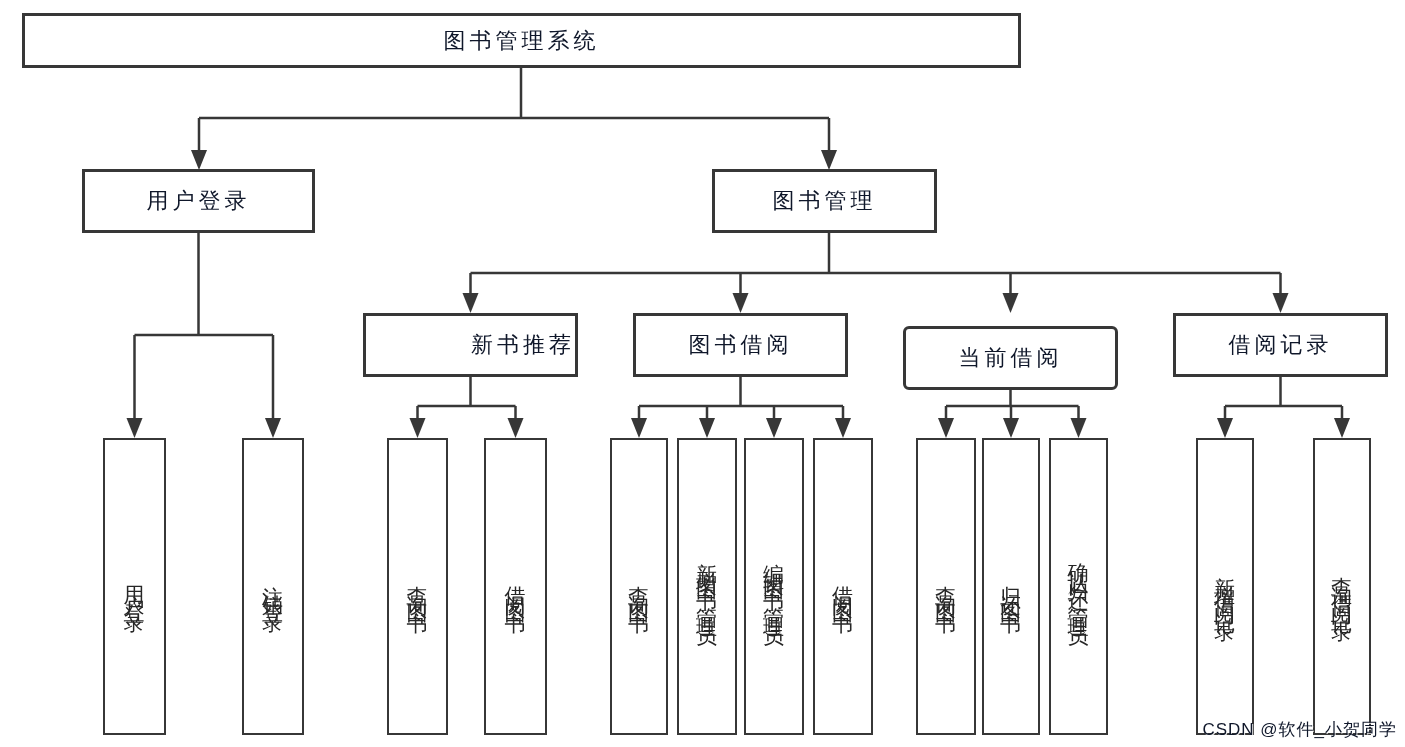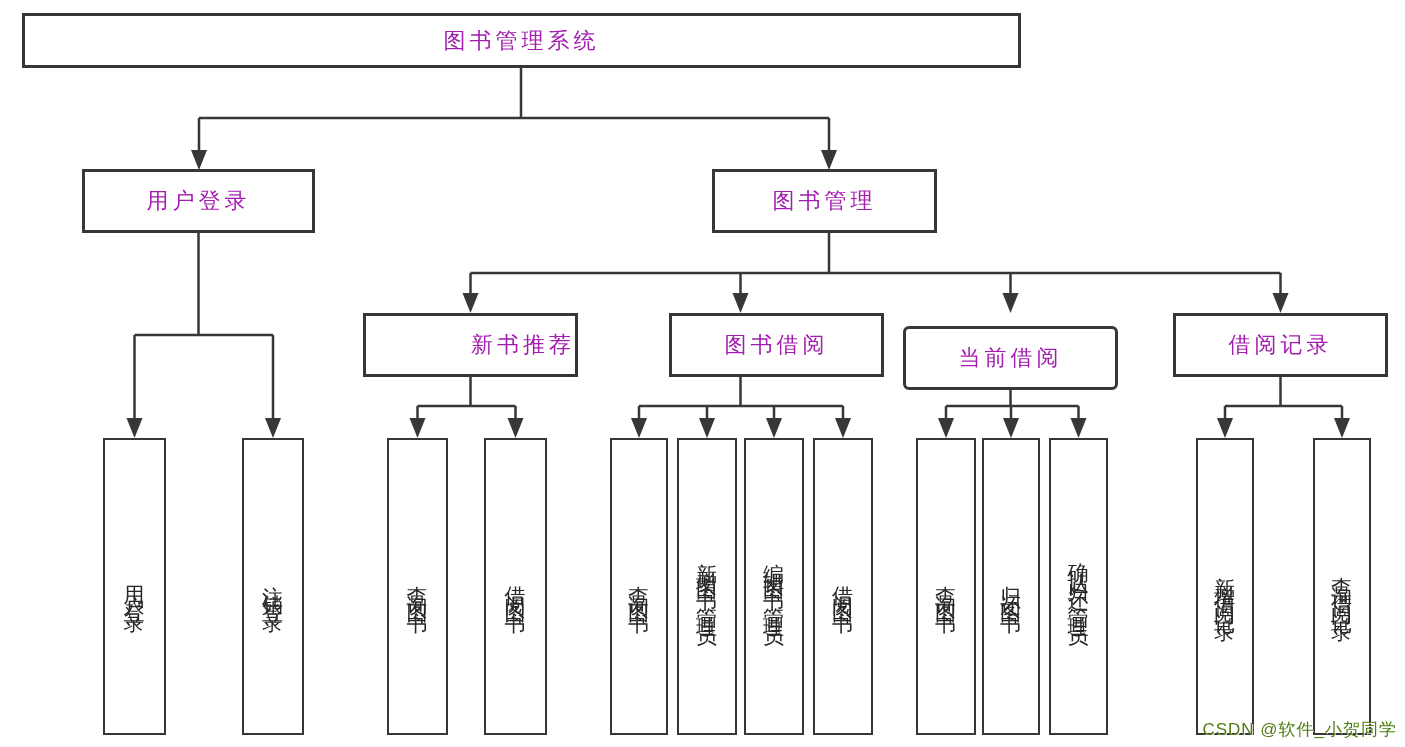--- a/index.html
+++ b/index.html
@@ -19,40 +19,40 @@
     background: #ffffff;
     border: 3px solid #373737;
     display: flex;
     align-items: center;
     justify-content: center;
     z-index: 2;
   }
   .h-box span {
     font-size: 22px;
     letter-spacing: 4px;
-    color: #a21caf;
+    color: #0f172a;
     white-space: nowrap;
   }
   .v-box { border-width: 2.5px; }
   .v-box span {
     writing-mode: vertical-rl;
     text-orientation: mixed;
     font-size: 21px;
     letter-spacing: 9px;
     line-height: 1;
     color: #262626;
     white-space: nowrap;
   }
   .watermark {
     position: absolute;
     right: 8px;
     bottom: 6px;
     font-size: 17px;
     letter-spacing: 1px;
-    color: #4d7c0f;
+    color: #0f172a;
     text-shadow: 1px 1px 0 rgba(255,255,255,0.85);
     z-index: 3;
     white-space: nowrap;
   }
 </style>
 </head>
 <body>
 
 <div id="canvas">
 
@@ -103,21 +103,21 @@
   <div class="box h-box" style="left:82px; top:169px; width:233px; height:64px;">
     <span>用户登录</span>
   </div>
   <div class="box h-box" style="left:712px; top:169px; width:225px; height:64px;">
     <span>图书管理</span>
   </div>
 
   <div class="box h-box" style="left:363px; top:313px; width:215px; height:64px;justify-content:flex-end;">
     <span>新书推荐</span>
   </div>
-  <div class="box h-box" style="left:633px; top:313px; width:215px; height:64px;margin-left:36px;">
+  <div class="box h-box" style="left:633px; top:313px; width:215px; height:64px;">
     <span>图书借阅</span>
   </div>
   <div class="box h-box" style="left:903px; top:326px; width:215px; height:64px;border-radius:6px;">
     <span>当前借阅</span>
   </div>
   <div class="box h-box" style="left:1173px; top:313px; width:215px; height:64px;">
     <span>借阅记录</span>
   </div>
 
   <div class="box v-box" style="left:103px; top:438px; width:63px; height:297px;">

